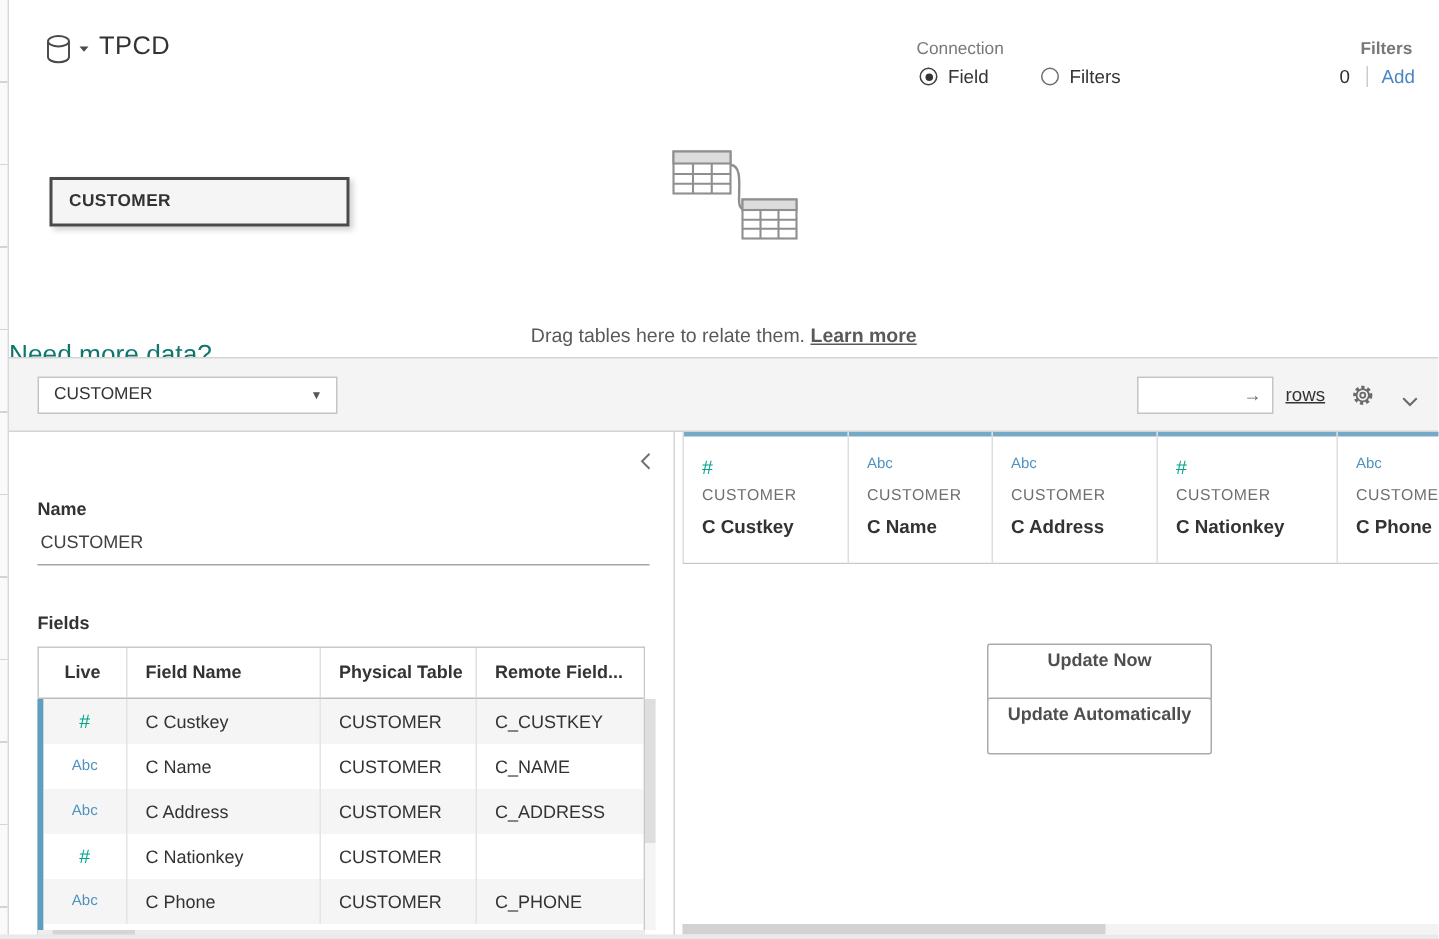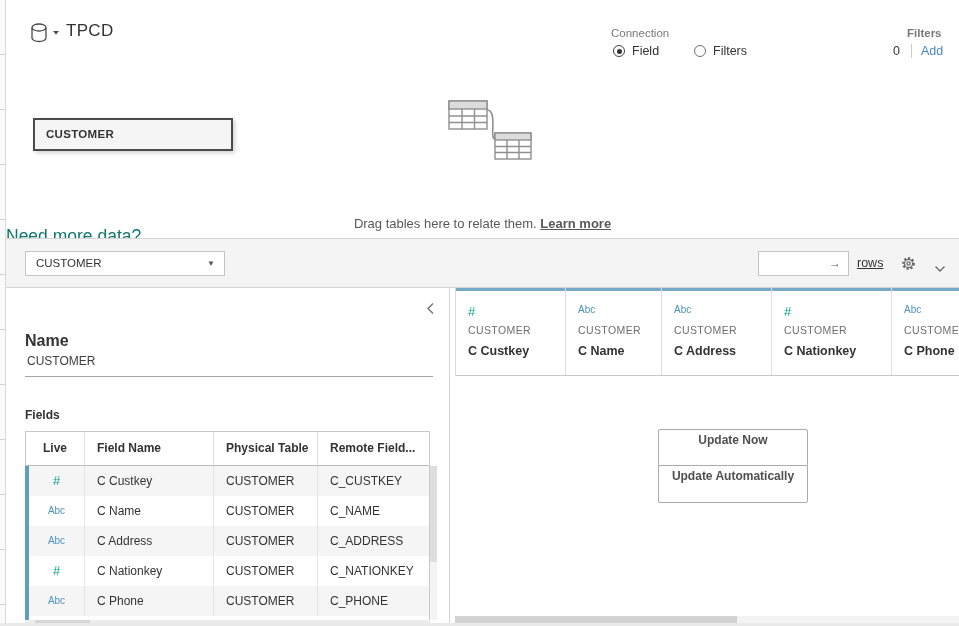--- a/index.html
+++ b/index.html
@@ -46,21 +46,21 @@
   #rows-input-wrap { position:absolute; left:752px; top:12px; width:91px; height:25px; background:#fff; border:1px solid #c4c4c4; }
   #rows-input { width:68px; height:100%; border:none; outline:none; font-size:12px; padding-left:6px; background:transparent; font-family:"Liberation Sans", sans-serif; }
   #rows-arrow { position:absolute; right:7px; top:0; line-height:23px; font-size:12px; color:#666; }
   #rows-label { position:absolute; left:851px; top:17px; font-size:12.5px; color:#333;text-decoration:underline; }
   #gear-btn { position:absolute; left:894px; top:16px; cursor:pointer; }
   #grid-chevron-btn { position:absolute; left:928px; top:20px; cursor:pointer; }
 
   
   #left-pane { position:absolute; left:6px; top:288px; width:444px; height:338px; background:#fff; border-right:1px solid #d4d4d4; }
   #collapse-btn { position:absolute; left:420px; top:13px; cursor:pointer; }
-  #name-label { position:absolute; left:19px; top:44px; font-size:16px; font-weight:bold; color:#333; }
+  #name-label { position:absolute; left:19px; top:44px; font-size:12px; font-weight:bold; color:#333; }
   #name-value { position:absolute; left:21px; top:66px; width:400px; font-size:12px; color:#404040; border:none; outline:none; background:transparent; font-family:"Liberation Sans", sans-serif; }
   #name-underline { position:absolute; left:19px; top:88px; width:408px; height:1px; background:#a6a6a6; }
   #fields-label { position:absolute; left:19px; top:120px; font-size:12px; font-weight:bold; color:#333; }
 
   #fields-table { position:absolute; left:19px; top:143px; width:405px; border:1px solid #c9c9c9; border-bottom:none; }
   #fields-head { display:flex; height:34px; background:#fff; border-bottom:1px solid #bdbdbd; }
   .fh-cell { font-size:12px; font-weight:bold; color:#333; line-height:33px; padding-left:12px; border-right:1px solid #e0e0e0; overflow:hidden; white-space:nowrap; }
   .fh-cell:last-child { border-right:none; }
   .fh-cell.c0 { width:59px; text-align:center; padding-left:0; }
   .fh-cell.c1 { width:129px; }
@@ -214,21 +214,20 @@
           <div class="frow odd">
             <div class="f-cell c0 type-str">Abc</div>
             <div class="f-cell c1">C Address</div>
             <div class="f-cell c2">CUSTOMER</div>
             <div class="f-cell c3">C_ADDRESS</div>
           </div>
           <div class="frow even">
             <div class="f-cell c0 type-num">#</div>
             <div class="f-cell c1">C Nationkey</div>
             <div class="f-cell c2">CUSTOMER</div>
-            <div class="f-cell c3">C_NATIONKEY</div>
           </div>
           <div class="frow odd">
             <div class="f-cell c0 type-str">Abc</div>
             <div class="f-cell c1">C Phone</div>
             <div class="f-cell c2">CUSTOMER</div>
             <div class="f-cell c3">C_PHONE</div>
           </div>
           <div class="frow even"></div>
         </div>
     </div>

